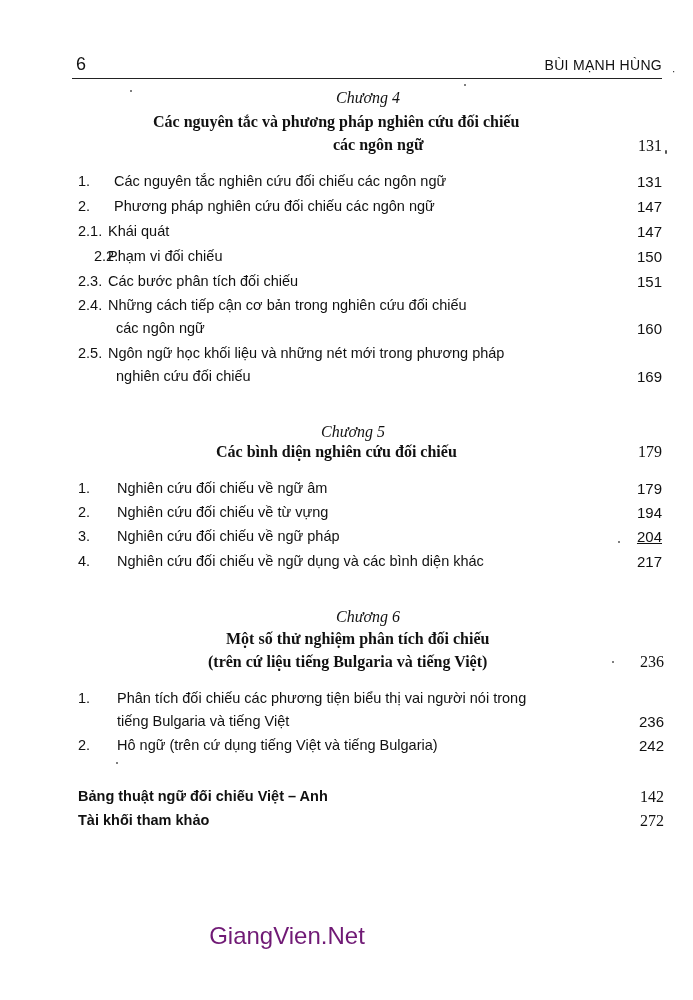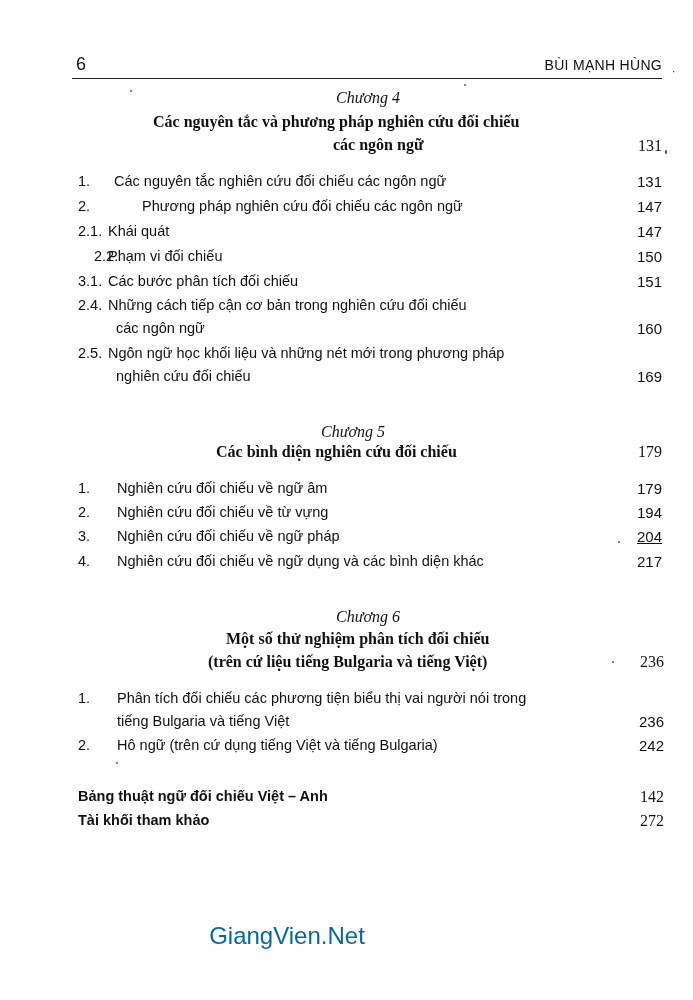--- a/index.html
+++ b/index.html
@@ -14,21 +14,21 @@
   .header-dot { position: absolute; left: 672px; top: 66px; font-size: 10px; }
 
   .abs { position: absolute; white-space: nowrap; }
   .ch-label { font-style: italic; font-size: 16px; }
   .ch-title { font-weight: bold; font-size: 16px; }
   .pg { font-size: 15px; text-align: right; width: 50px; }
   .pg-serif { font-size: 16px; text-align: right; width: 50px; }
   .entry { font-size: 14.5px; }
   .bold-entry { font-size: 14.5px; font-weight: bold; }
 
-  .watermark { position: absolute; left: 0; width: 574px; top: 922px; text-align: center; font-size: 24px; color: #0369a1; }
+  .watermark { position: absolute; left: 0; width: 574px; top: 922px; text-align: center; font-size: 24px; color: #701a75; }
   .speck { position: absolute; width: 2px; height: 2px; background: #555; border-radius: 1px; }
 </style>
 </head>
 <body>
 
 <div class="page">
 
   <div class="header">
     <span class="page-num sans">6</span>
     <span class="running-head sans">BÙI MẠNH HÙNG</span>
@@ -41,35 +41,35 @@
     <span class="abs serif ch-title" style="left:333px;top:136px;">các ngôn ngữ</span>
     <span class="abs serif pg-serif" style="left:612px;top:137px;">131</span>
 
     <div>
       <span class="abs sans entry" style="left:78px;top:173px;">1.</span>
       <span class="abs sans entry" style="left:114px;top:173px;">Các nguyên tắc nghiên cứu đối chiếu các ngôn ngữ</span>
       <span class="abs sans pg" style="left:612px;top:173px;">131</span>
     </div>
     <div>
       <span class="abs sans entry" style="left:78px;top:198px;">2.</span>
-      <span class="abs sans entry" style="left:114px;top:198px;margin-left:28px;">Phương pháp nghiên cứu đối chiếu các ngôn ngữ</span>
+      <span class="abs sans entry" style="left:114px;top:198px;">Phương pháp nghiên cứu đối chiếu các ngôn ngữ</span>
       <span class="abs sans pg" style="left:612px;top:198px;">147</span>
     </div>
     <div>
       <span class="abs sans entry" style="left:78px;top:223px;">2.1.</span>
       <span class="abs sans entry" style="left:108px;top:223px;">Khái quát</span>
       <span class="abs sans pg" style="left:612px;top:223px;">147</span>
     </div>
     <div>
       <span class="abs sans entry" style="left:94px;top:248px;">2.2.</span>
       <span class="abs sans entry" style="left:108px;top:248px;">Phạm vi đối chiếu</span>
       <span class="abs sans pg" style="left:612px;top:248px;">150</span>
     </div>
     <div>
-      <span class="abs sans entry" style="left:78px;top:273px;">3.1.</span>
+      <span class="abs sans entry" style="left:78px;top:273px;">2.3.</span>
       <span class="abs sans entry" style="left:108px;top:273px;">Các bước phân tích đối chiếu</span>
       <span class="abs sans pg" style="left:612px;top:273px;">151</span>
     </div>
     <div>
       <span class="abs sans entry" style="left:78px;top:297px;">2.4.</span>
       <span class="abs sans entry" style="left:108px;top:297px;">Những cách tiếp cận cơ bản trong nghiên cứu đối chiếu</span>
       <span class="abs sans entry" style="left:116px;top:320px;">các ngôn ngữ</span>
       <span class="abs sans pg" style="left:612px;top:320px;">160</span>
     </div>
     <div>

